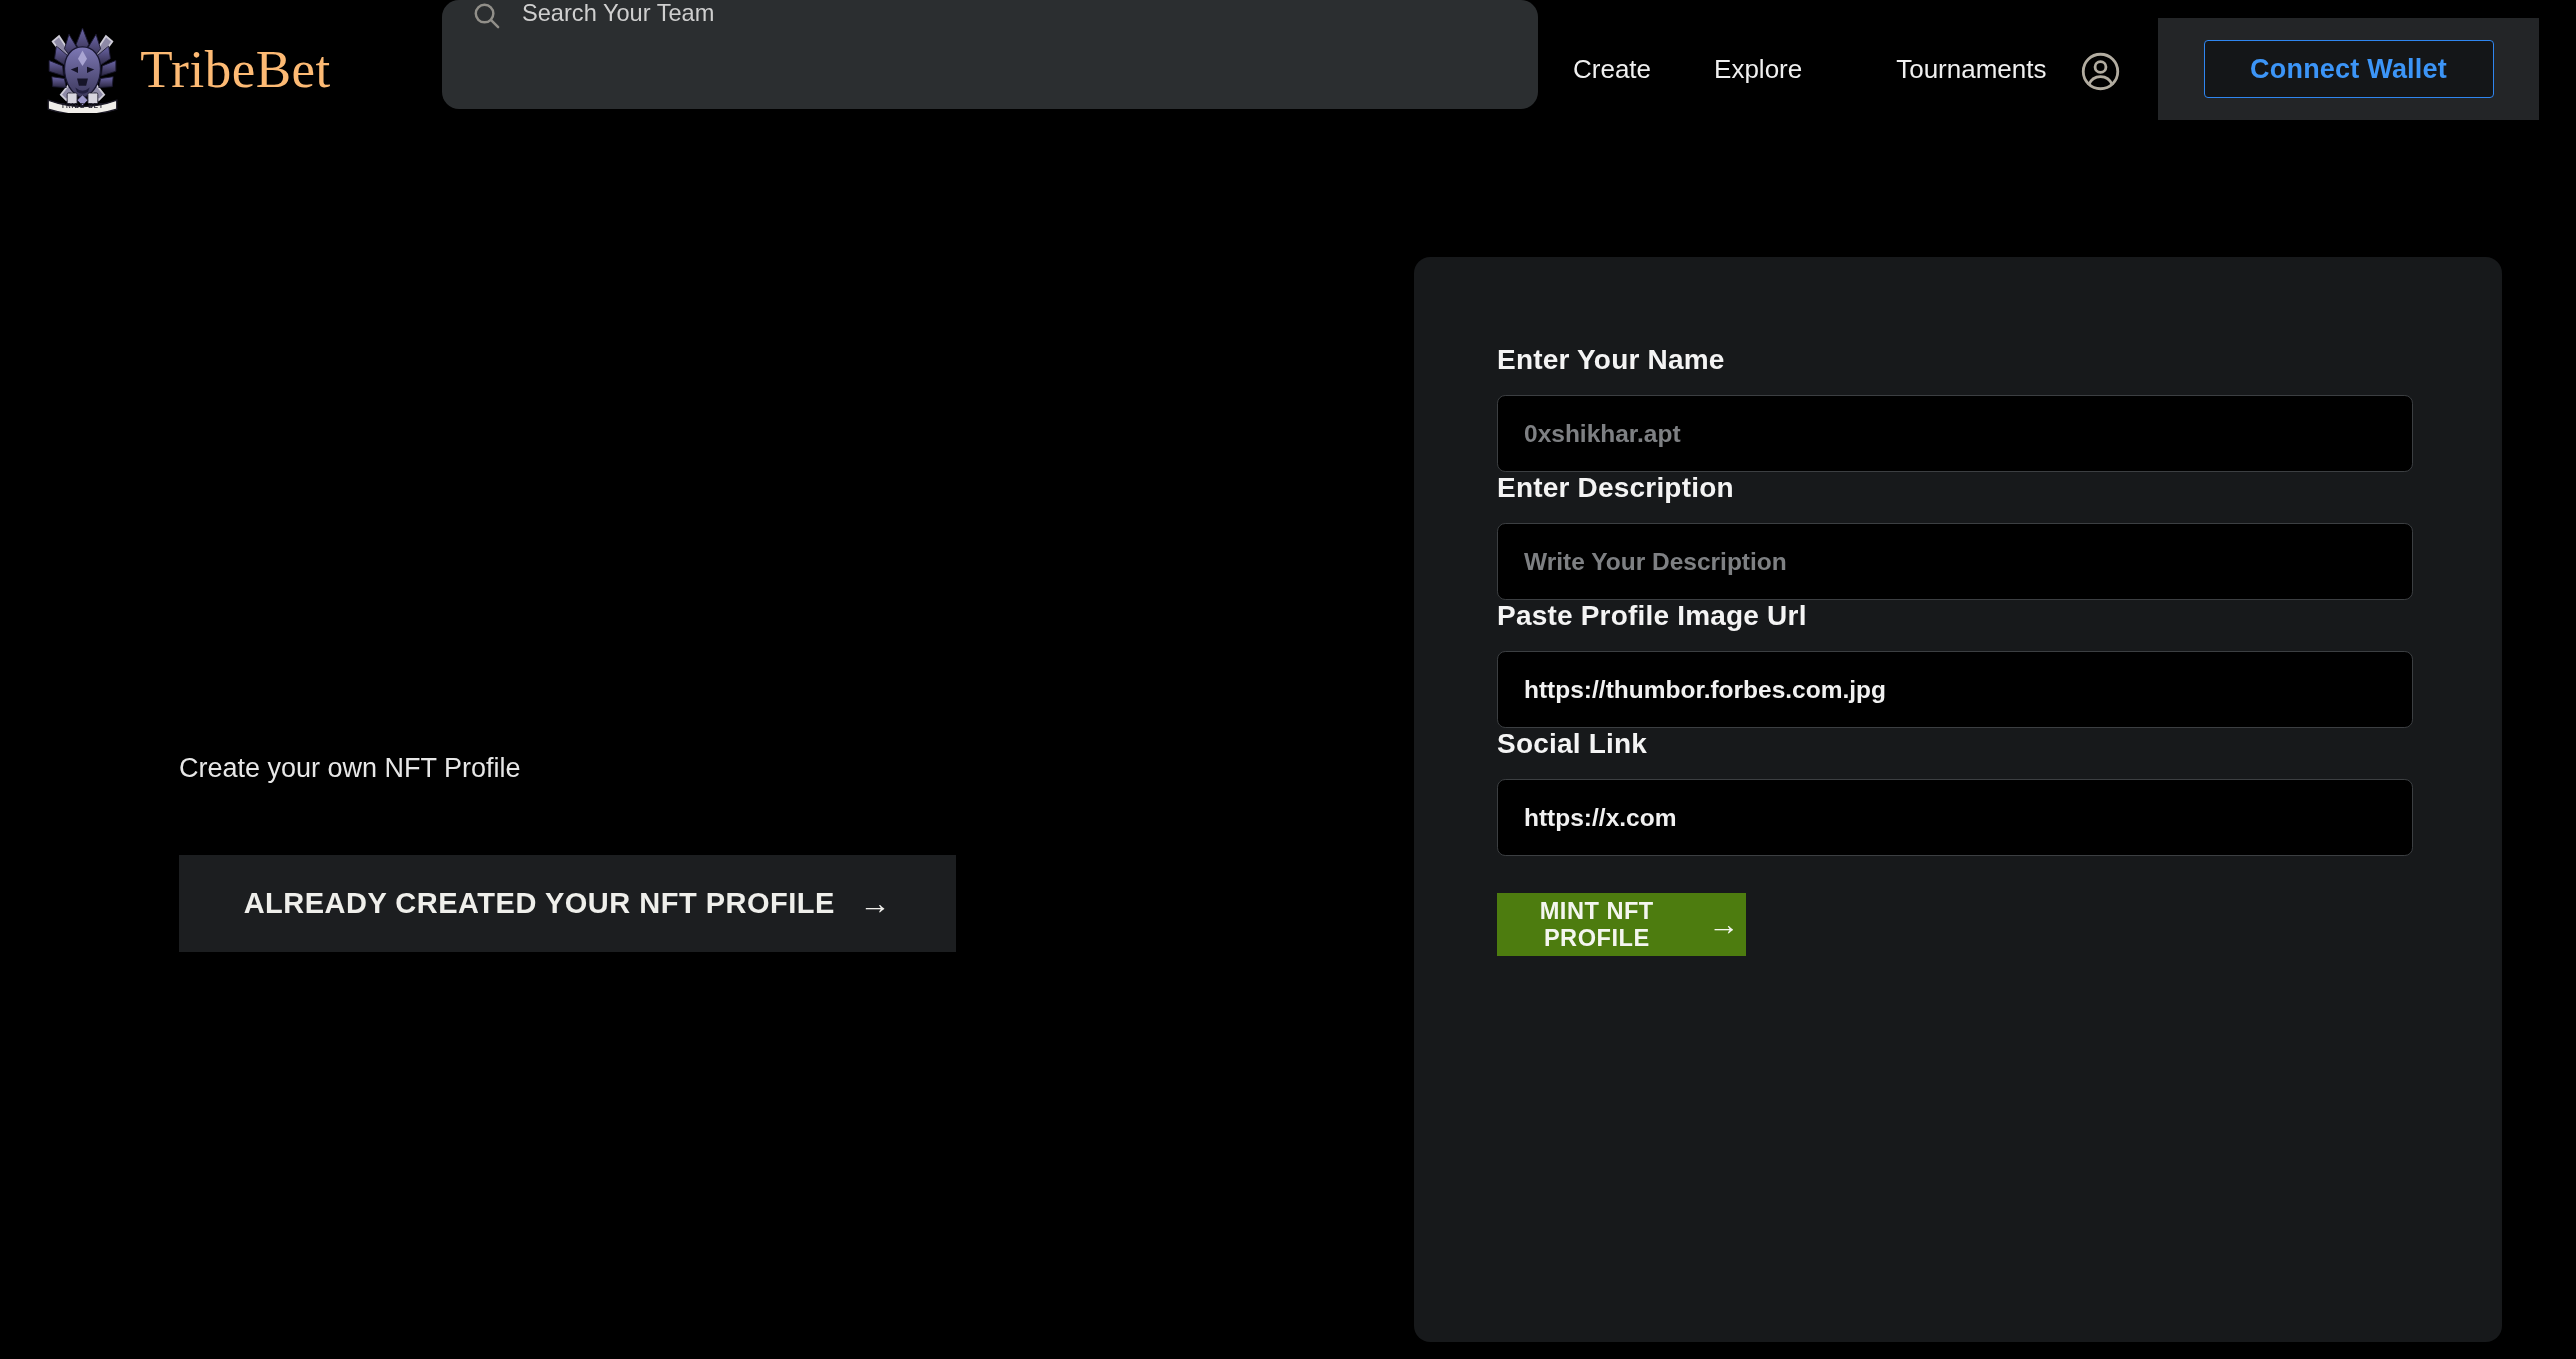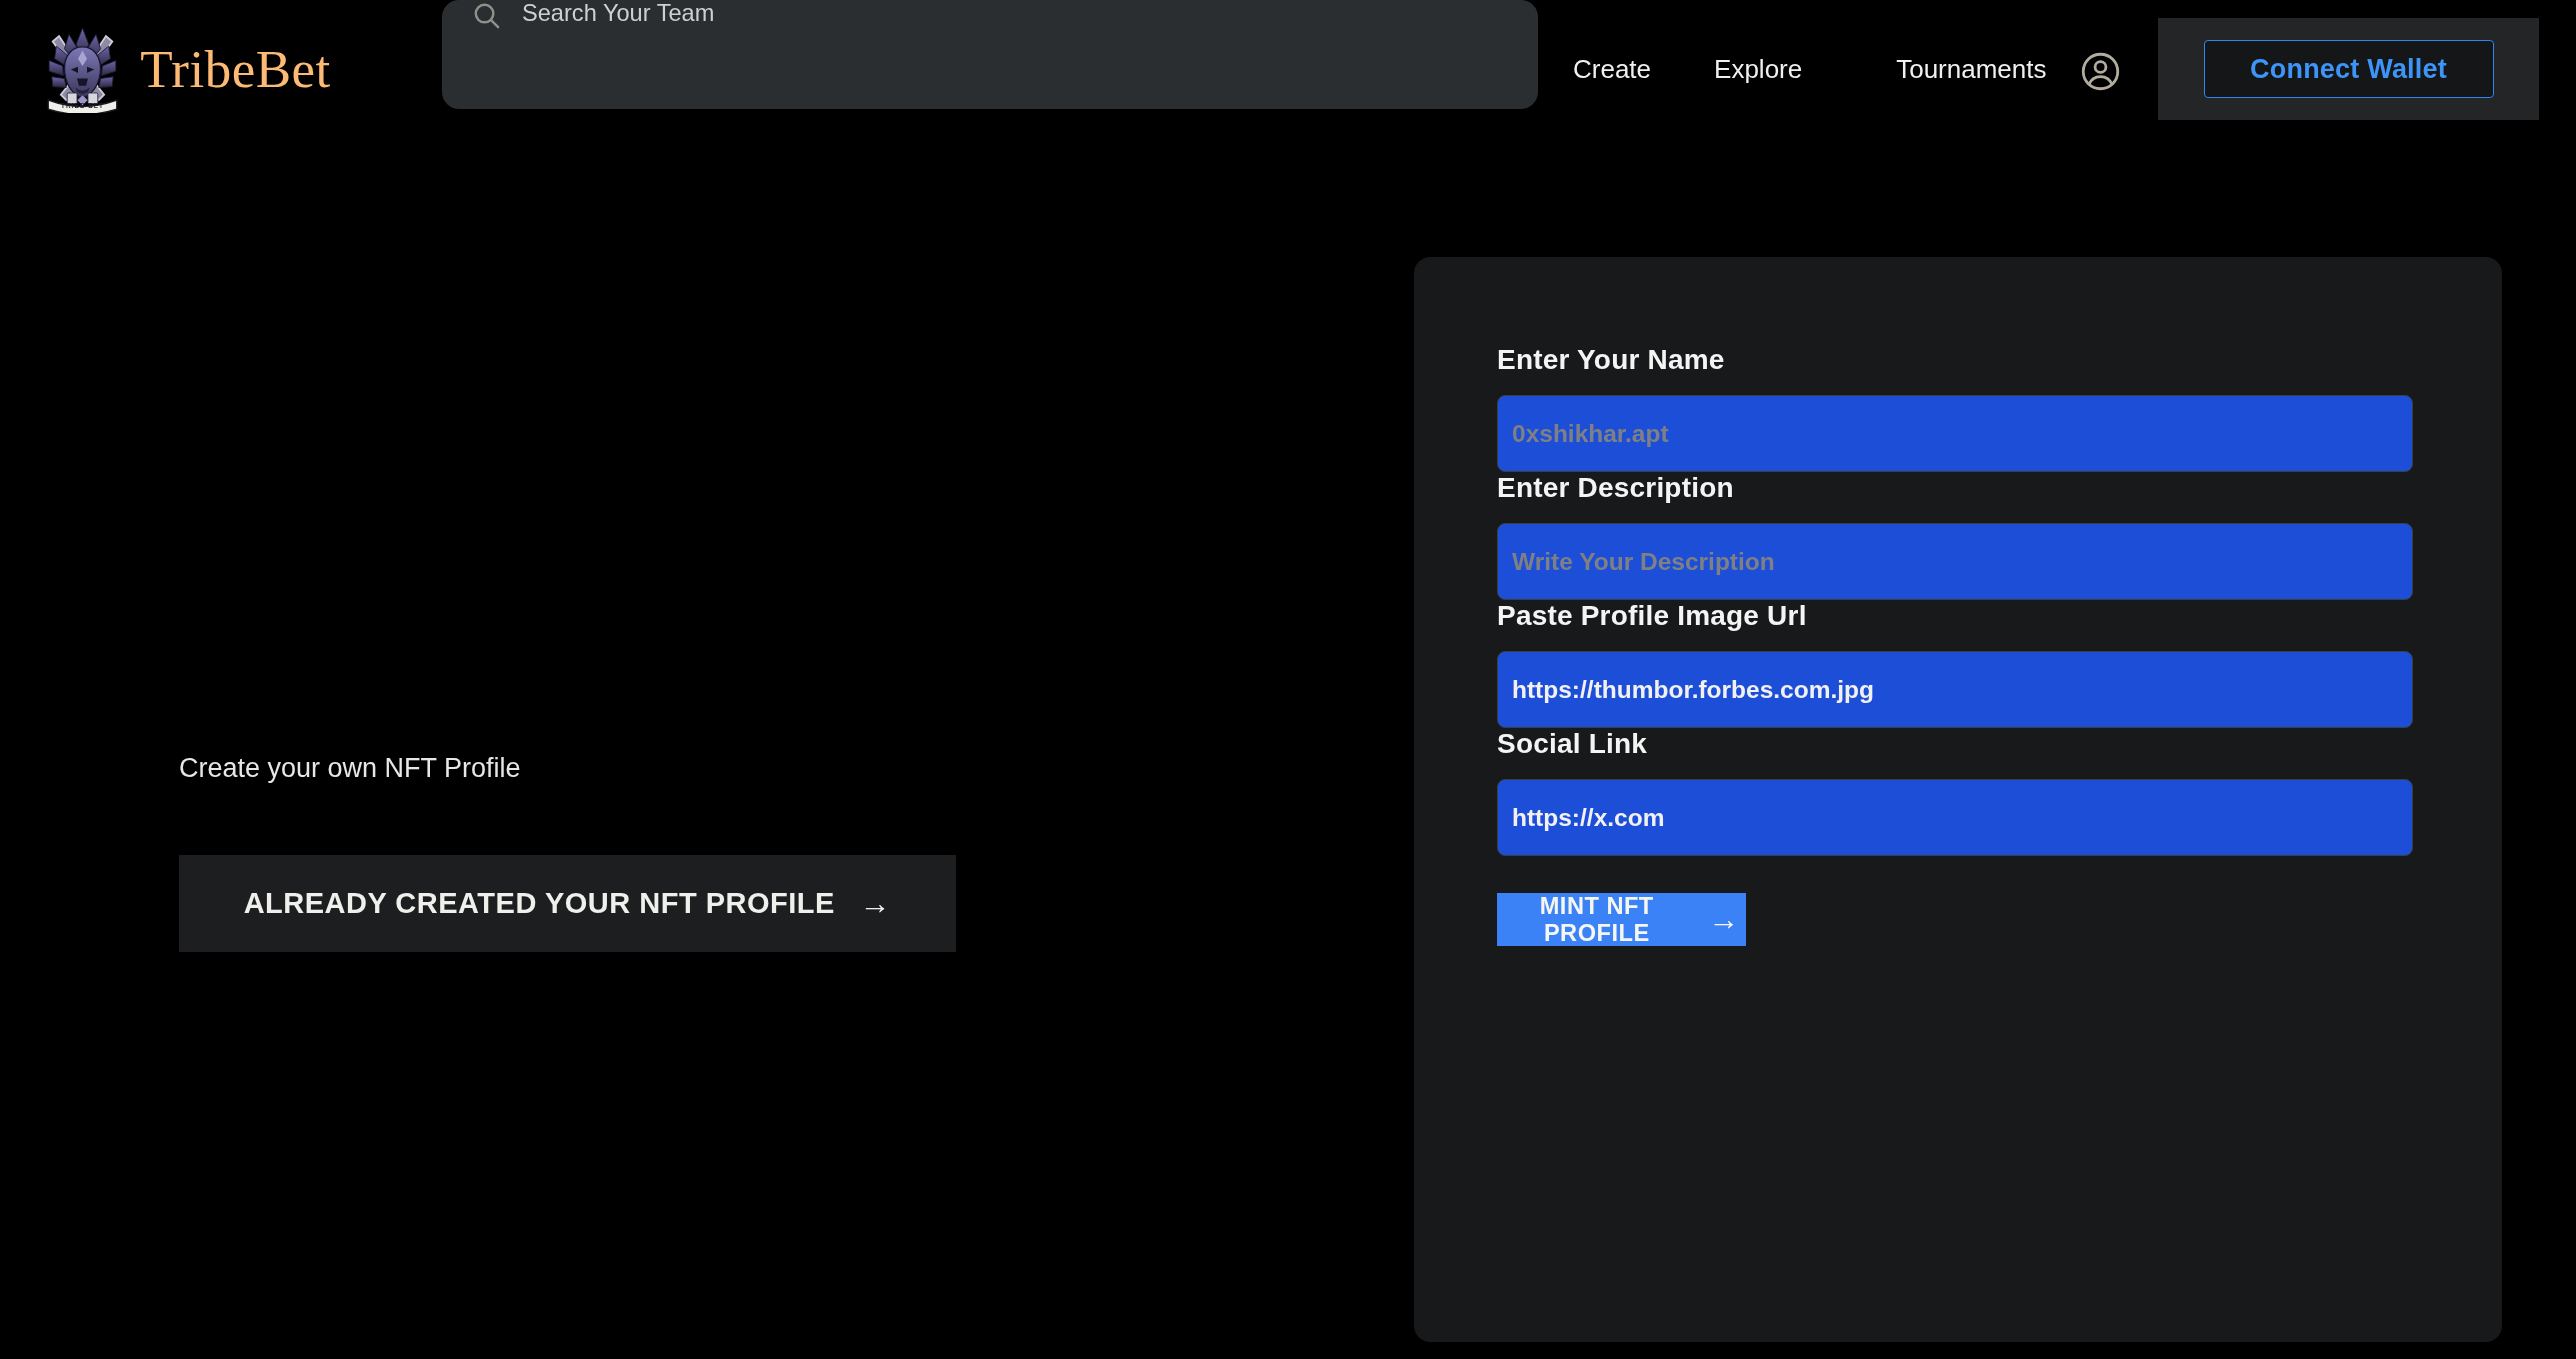--- a/index.html
+++ b/index.html
@@ -203,40 +203,40 @@
     font-size: 28px;
     font-weight: 700;
     letter-spacing: 0.2px;
     margin: 0 0 19px 0;
     display: block;
   }
   .field-input {
     width: 916px;
     height: 77px;
     box-sizing: border-box;
-    background: #1d4ed8;
+    background: #000000;
     border: 0.9px solid #3c3f42;
     border-radius: 8.2px;
     color: #f1f1f1;
     font-family: "Liberation Sans", sans-serif;
     font-size: 24.5px;
     font-weight: 700;
-    padding: 0 14px;
+    padding: 0 26px;
     outline: none;
   }
   .field-input::placeholder {
     color: #7e8083;
     font-weight: 700;
     opacity: 1;
   }
   .mint-btn {
     margin-top: 37px;
     width: 249px;
-    height: 53px;
-    background: #3b82f6;
+    height: 63px;
+    background: #4d7c0f;
     border: none;
     color: #f4f6ef;
     font-family: "Liberation Sans", sans-serif;
     font-size: 23.6px;
     font-weight: 700;
     letter-spacing: 0.5px;
     display: flex;
     align-items: center;
     justify-content: center;
     gap: 18px;

